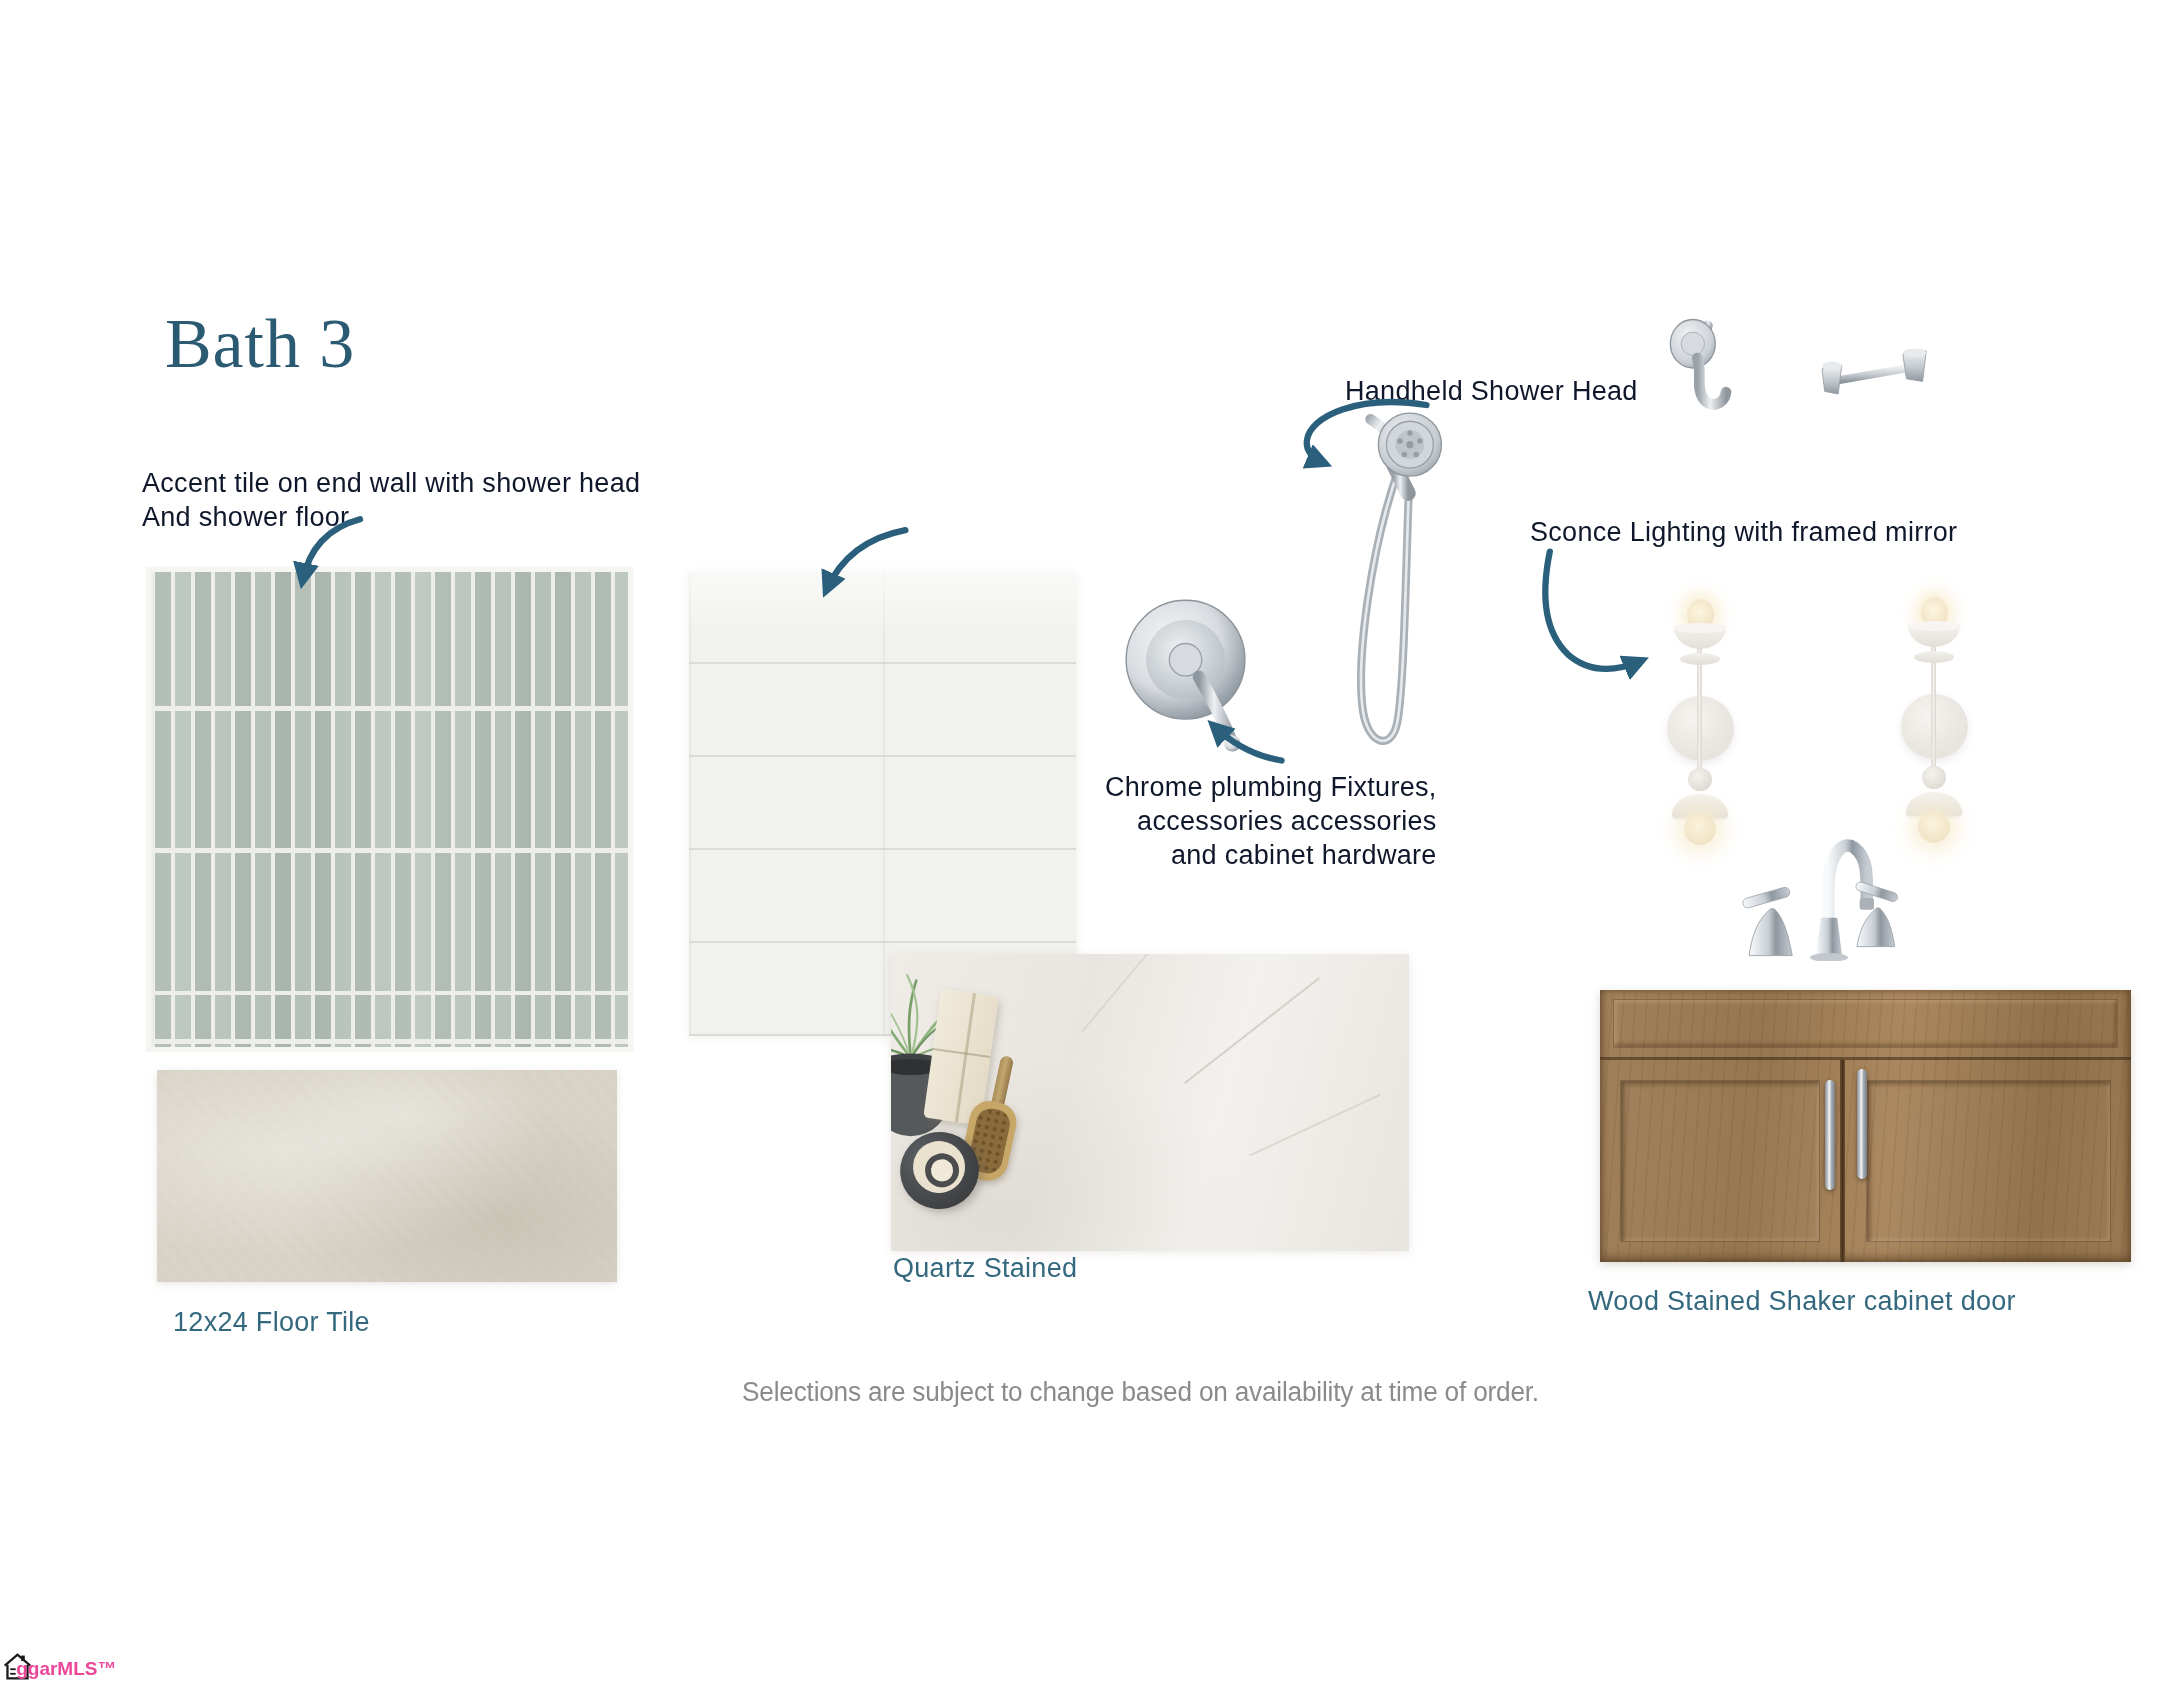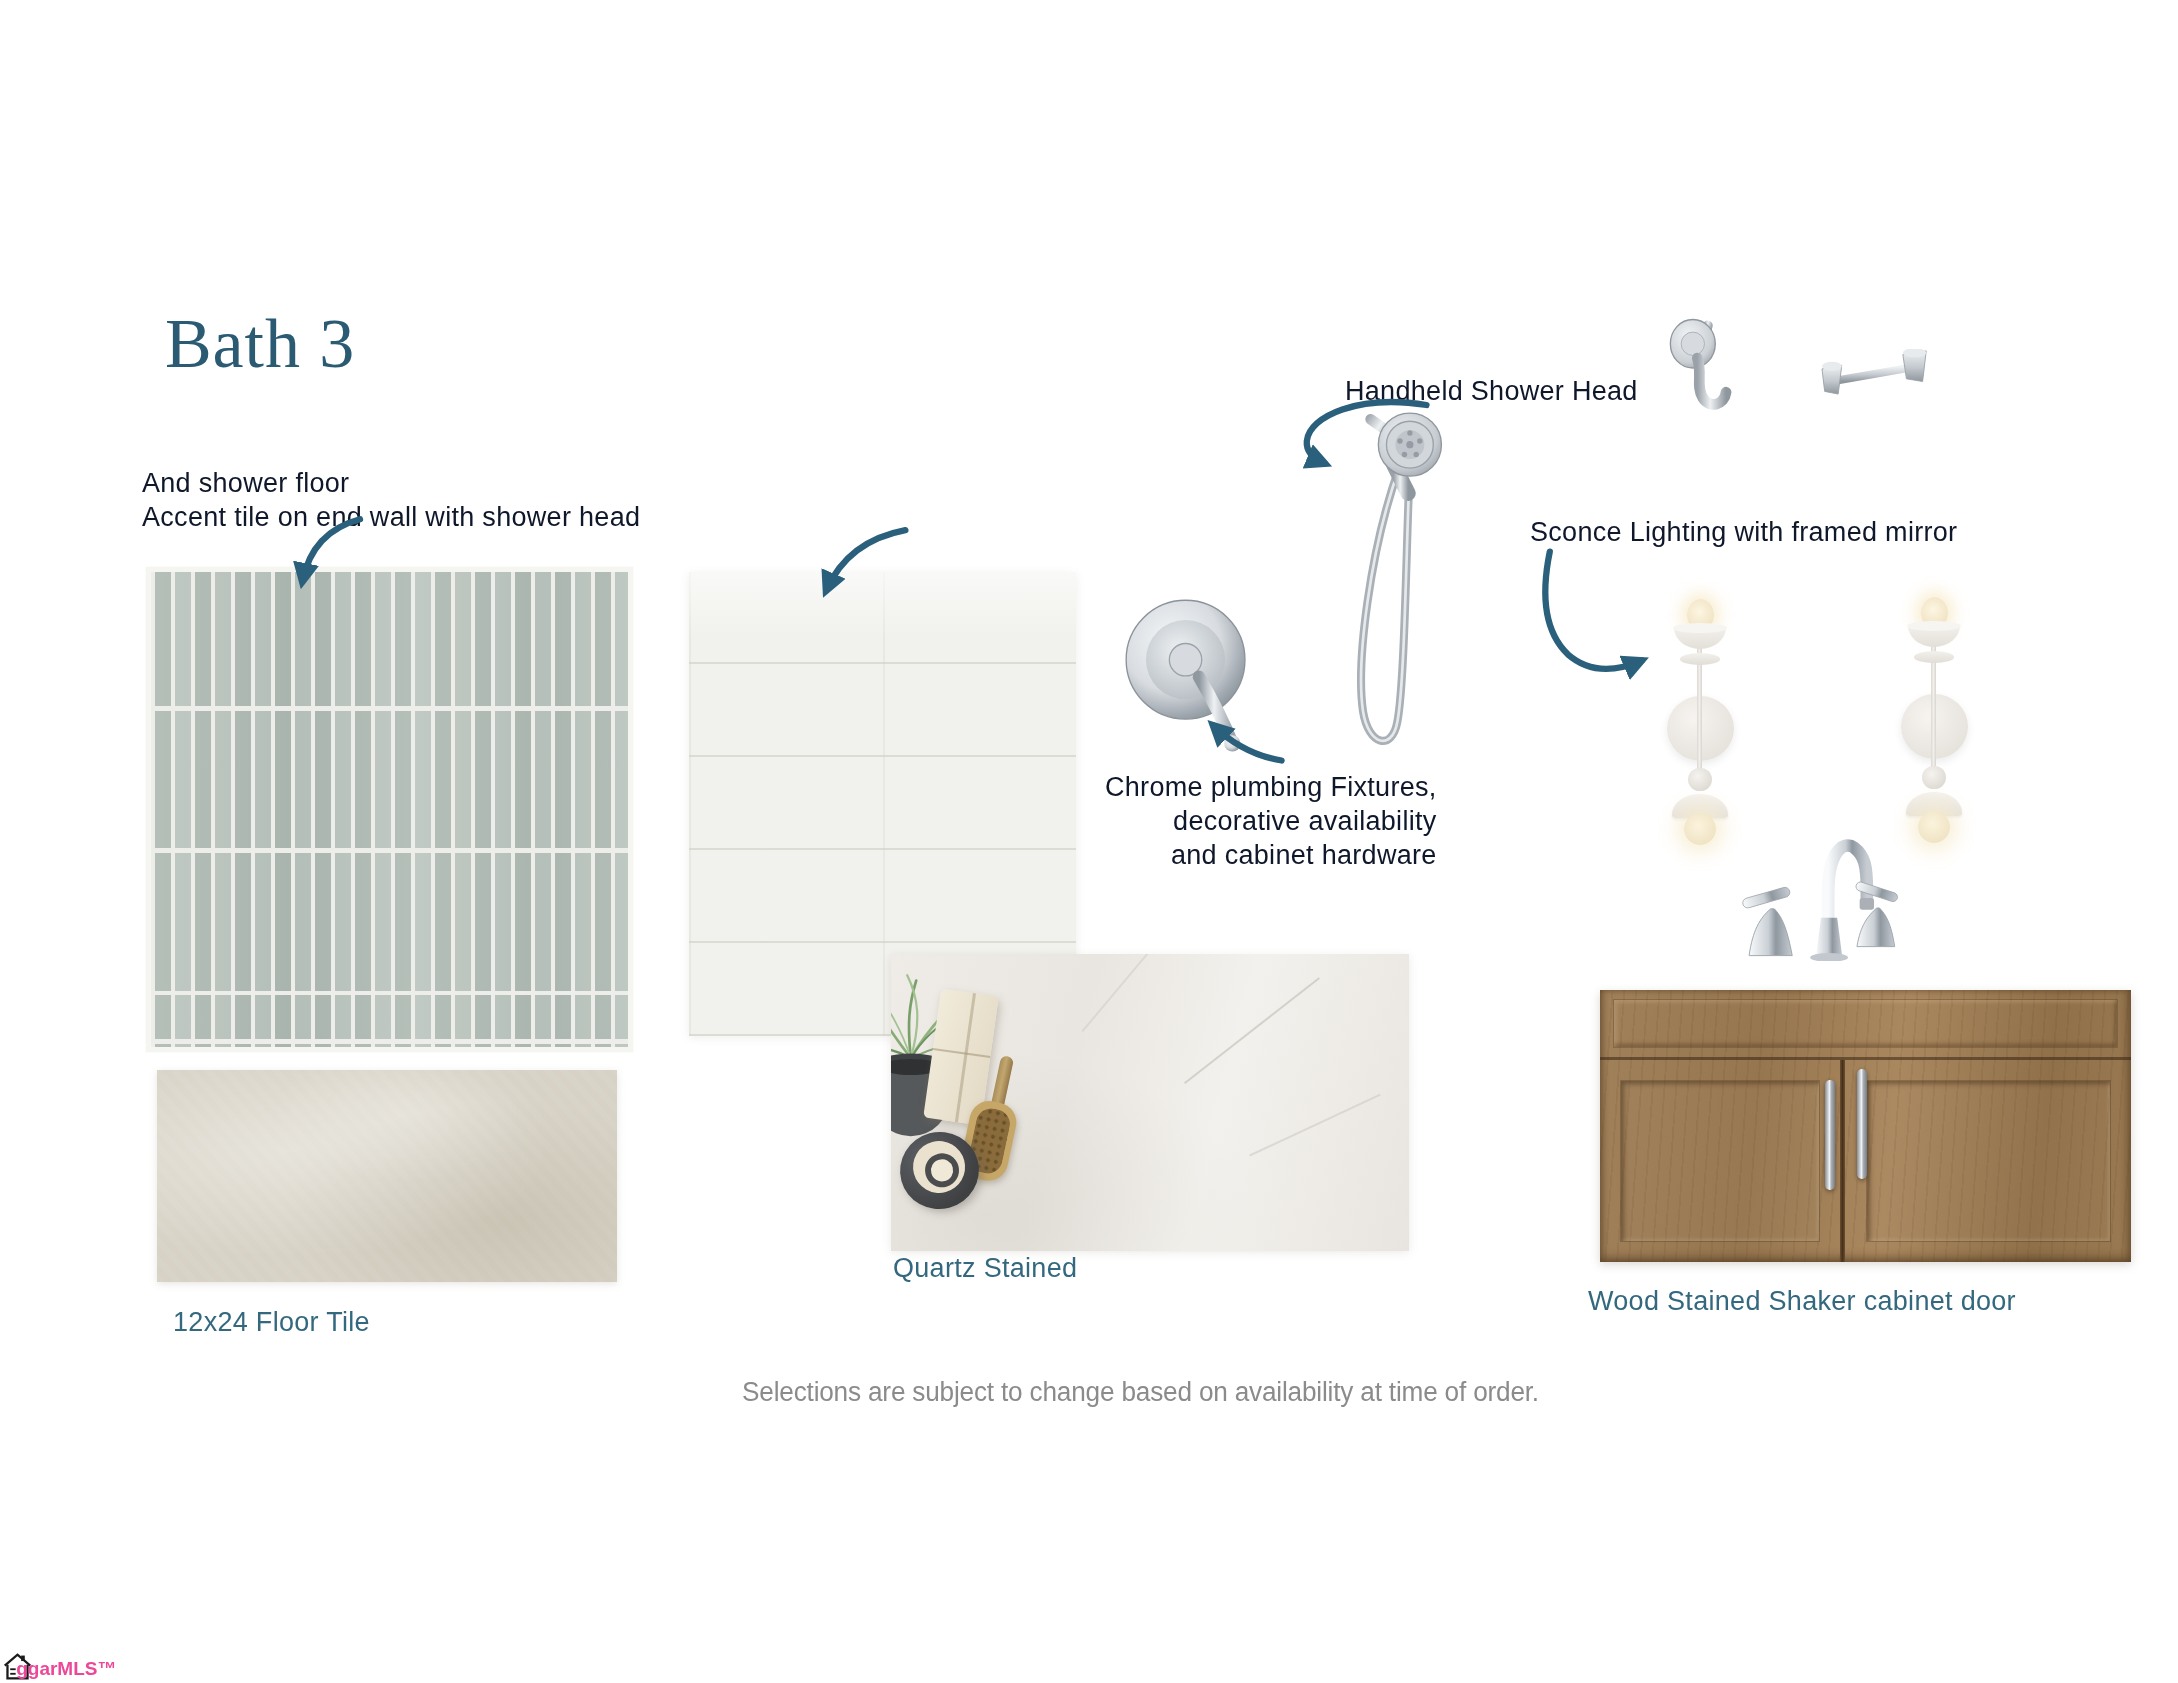--- a/index.html
+++ b/index.html
@@ -146,28 +146,28 @@
   svg{display:block;}
 </style>
 </head>
 <body>
 
 <div id="board">
 
   <div class="abs title">Bath 3</div>
 
   <div class="abs note note-accent">
+    <div>Accent tile on end wall with shower head</div>
     <div>And shower floor</div>
-    <div>Accent tile on end wall with shower head</div>
   </div>
   <div class="abs note note-handheld">Handheld Shower Head</div>
   <div class="abs note note-sconce">Sconce Lighting with framed mirror</div>
   <div class="abs note note-chrome">
     <div>Chrome plumbing Fixtures,</div>
-    <div>decorative availability</div>
+    <div>accessories accessories</div>
     <div>and cabinet hardware</div>
   </div>
 
   <div class="abs caption cap-floor">12x24 Floor Tile</div>
   <div class="abs caption cap-quartz">Quartz Stained</div>
   <div class="abs caption cap-cabinet">Wood Stained Shaker cabinet door</div>
 
   <div class="abs disclaimer">Selections are subject to change based on availability at time of order.</div>
 
   <div class="abs accent-tile"></div>

